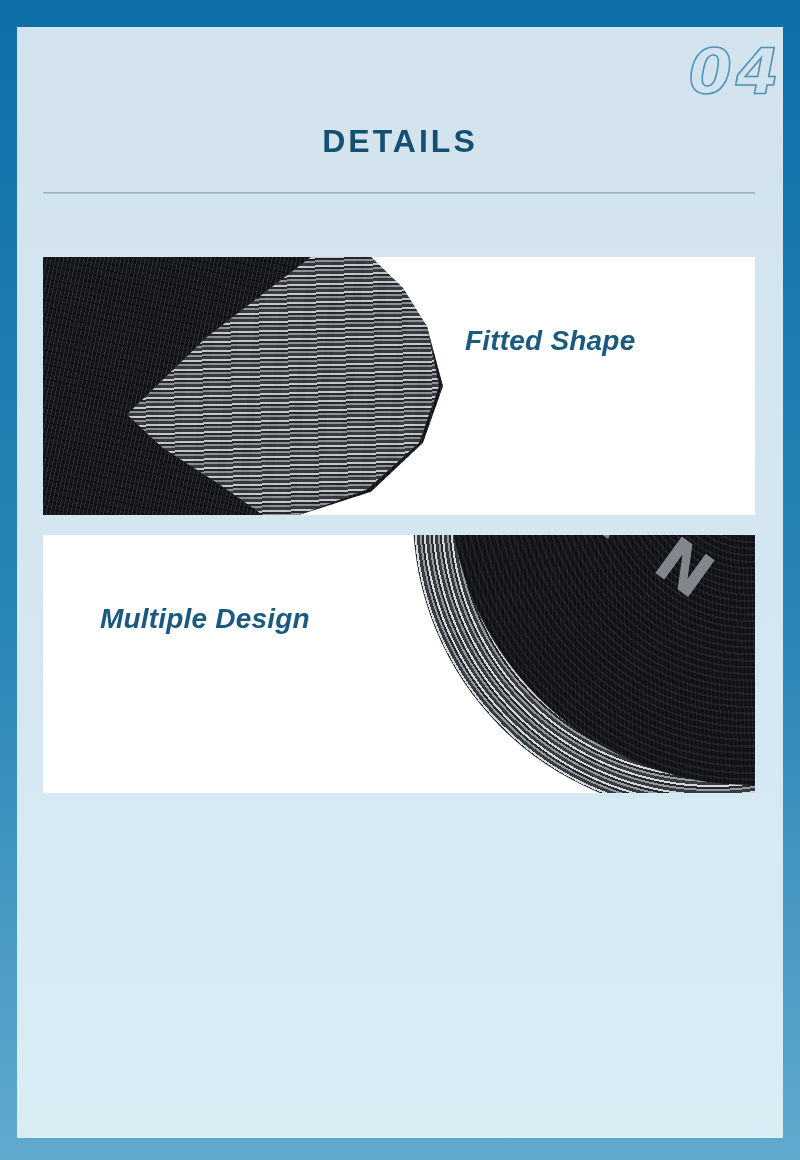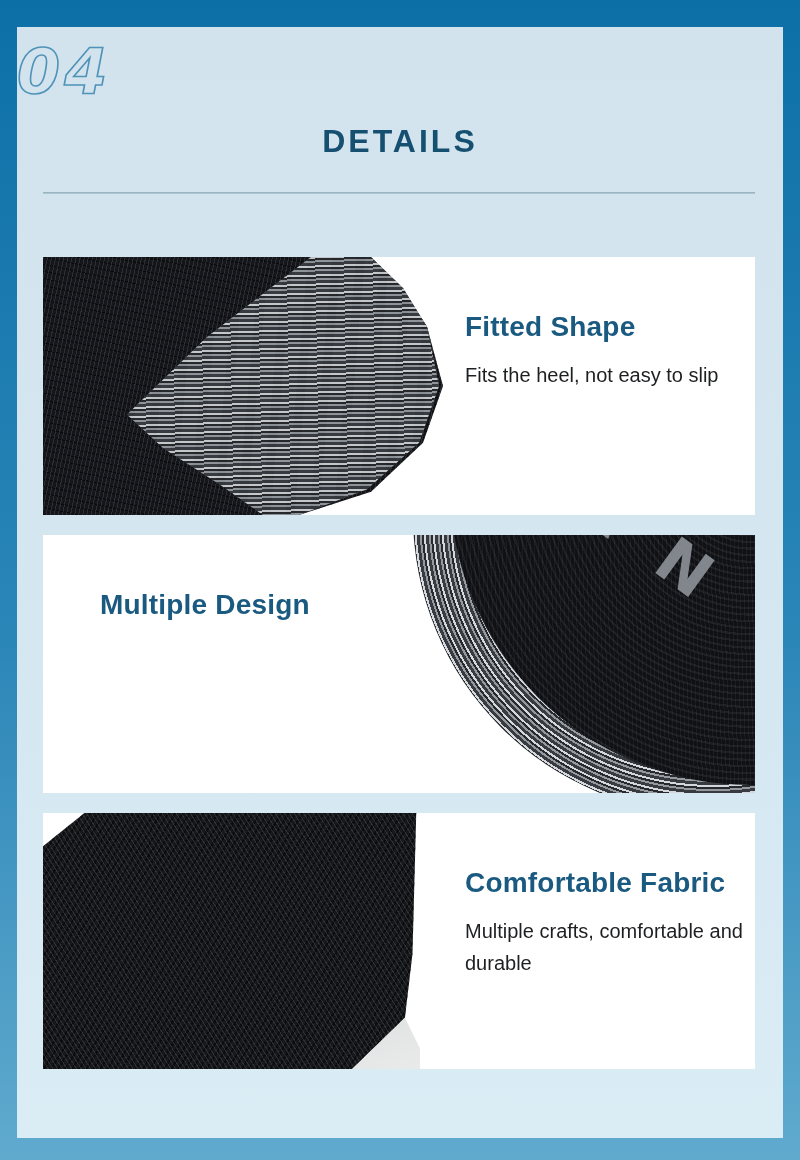--- a/index.html
+++ b/index.html
@@ -7,36 +7,36 @@
     position:relative; width:800px; height:1160px; overflow:hidden;
     background:linear-gradient(180deg,#0c70a7 0%, #2b86b8 55%, #60aace 100%);
     font-family:"Liberation Sans", sans-serif;
   }
   .canvas {
     position:absolute; left:17px; right:17px; top:27px; bottom:22px;
     background:linear-gradient(180deg,#d2e3ed 0%, #d5e7f1 60%, #daedf5 100%);
   }
   
   .sec-num {
-    position:absolute; top:14px; left:0; width:100%; text-align:left;
+    position:absolute; top:14px; left:0; width:100%; text-align:right;
     font-family:"DejaVu Sans", sans-serif; font-style:italic; font-weight:bold;
     font-size:62px; line-height:1; letter-spacing:4px;
     color:transparent; -webkit-text-stroke:1.6px #4f93b8;
   }
   @supports not (-webkit-text-stroke: 1px #000) { .sec-num { color:#4f93b8; } }
   .sec-title {
     position:absolute; top:96px; left:0; width:100%; text-align:center; margin:0;
     font-size:32px; font-weight:bold; letter-spacing:3px; color:#165070;
   }
   .divider { position:absolute; top:165px; left:26px; width:712px; height:2px;
     background:linear-gradient(180deg,#8fadbe,#b8cdd9); }
   
   .card { position:absolute; left:26px; width:712px; height:258px; background:#ffffff; overflow:hidden; }
   .card1 { top:230px; } .card2 { top:508px; } .card3 { top:786px; height:256px; }
-  .copy { position:absolute; top:54px; }
+  .copy { position:absolute; top:68px;font-style:italic; }
   .copy-right { left:422px; } .copy-left { left:57px; }
   .copy h2 { margin:0 0 16px 0; font-size:28px; font-weight:bold; color:#1b5a80; letter-spacing:0.2px; }
   .copy p { margin:0; font-size:20px; line-height:1.62; color:#1e1f21; }
   .card1 .copy p { white-space:nowrap; }
   .card2 .copy p { width:295px; }
   .card3 .copy p { width:285px; }
   
   .knit-black {
     background-color:#15161a;
     background-image:
@@ -108,40 +108,29 @@
     <h1 class="sec-title">DETAILS</h1>
     <div class="divider"></div>
 
     <section class="card card1">
       <div class="photo1">
         <div class="body knit-black"></div>
         <div class="heel heather"></div>
       </div>
       <div class="copy copy-right">
         <h2>Fitted Shape</h2>
-        <p>Fits the heel, not easy to slip</p>
       </div>
     </section>
 
     <section class="card card2">
       <div class="copy copy-left">
         <h2>Multiple Design</h2>
       </div>
       <div class="photo2">
         <div class="band"></div>
         <div class="dome knit-black"></div>
         <div class="letters">AN</div>
       </div>
     </section>
 
-    <section class="card card3">
-      <div class="photo3">
-        <div class="fabric knit-herringbone"></div>
-        <div class="shadow"></div>
-      </div>
-      <div class="copy copy-right">
-        <h2>Comfortable Fabric</h2>
-        <p>Multiple crafts, comfortable and durable</p>
-      </div>
-    </section>
 
   </div>
 </div>
 
 </body></html>

